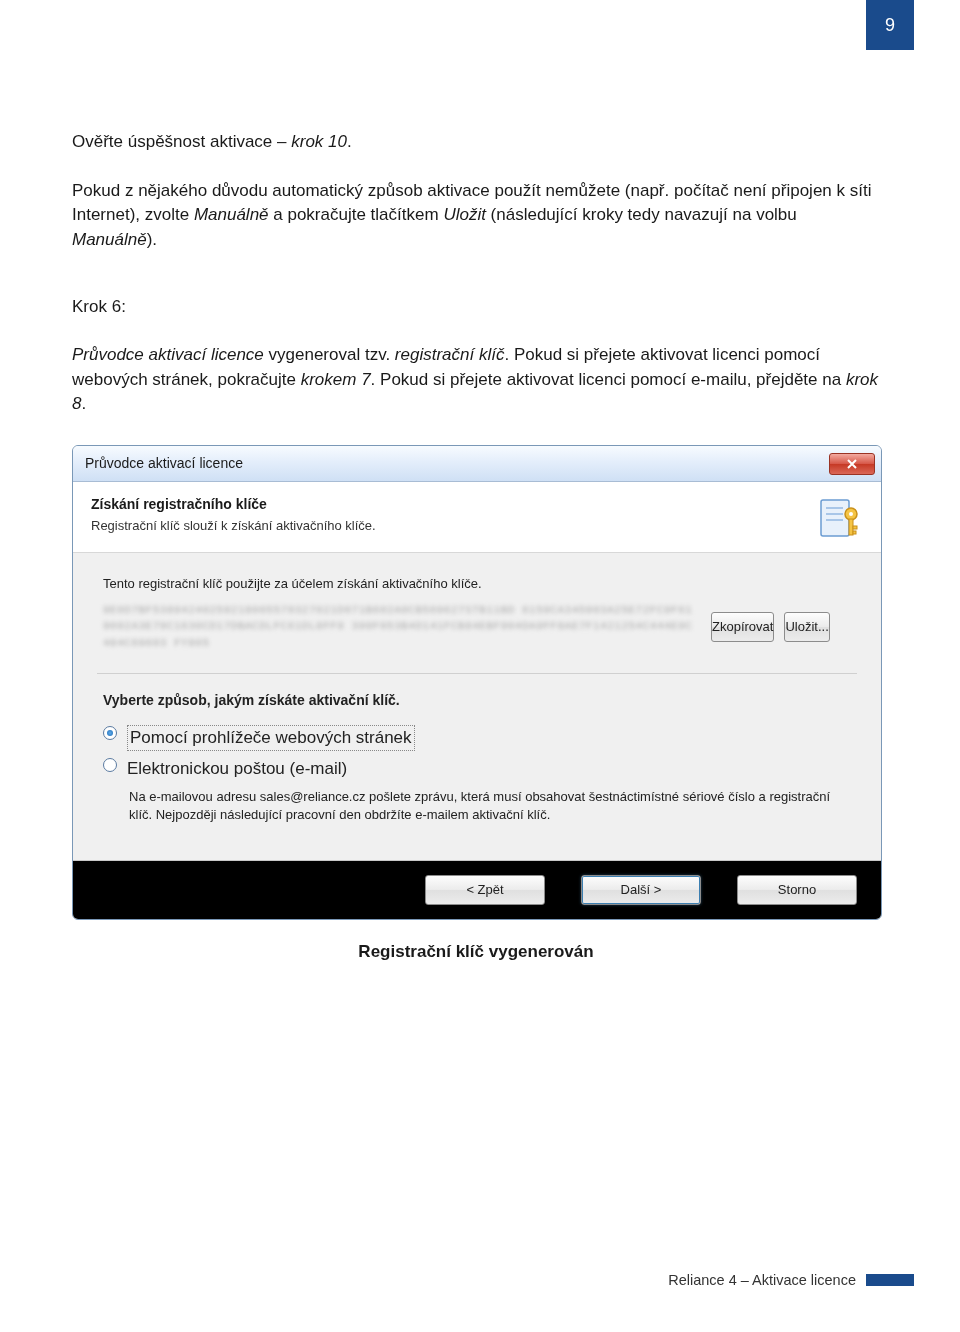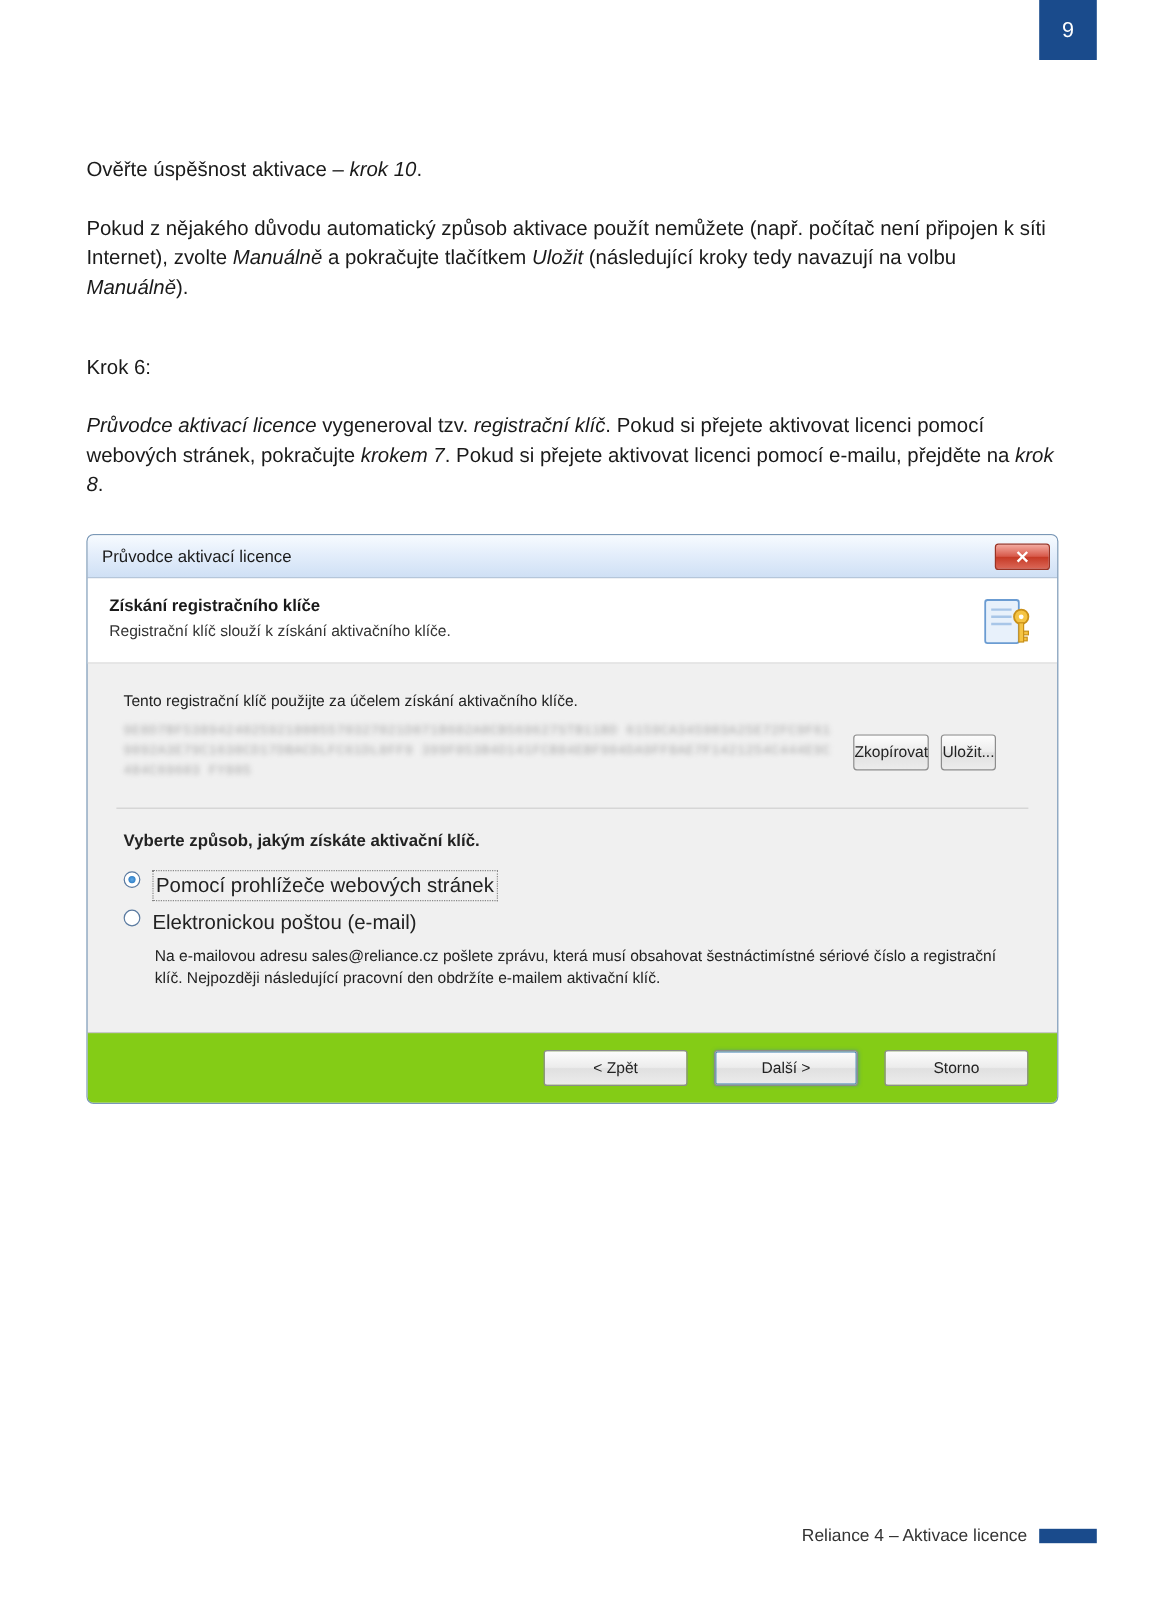--- a/index.html
+++ b/index.html
@@ -130,22 +130,22 @@
   padding: 0 2px;
 }
 .option-body { display: flex; gap: 14px; margin: 4px 0 18px 26px; align-items: flex-start; }
 .option-desc { flex: 1; font-size: 13px; line-height: 1.4; color: #222; }
 
 .bottom-bar {
   border-top: 1px solid #c8c8c8;
   padding: 14px 24px;
   display: flex;
   justify-content: flex-end;
-  gap: 22px;
-  background: #84cc16;
+  gap: 36px;
+  background: #000000;
 }
 .bottom-bar .win-btn { width: 120px; }
 
 .caption {
   text-align: center;
   font-weight: bold;
   font-size: 17px;
   margin-top: 20px;
 }
 
@@ -242,18 +242,19 @@
       </div>
 
       <div class="bottom-bar">
         <div class="win-btn">&lt; Zpět</div>
         <div class="win-btn primary">Další &gt;</div>
         <div class="win-btn">Storno</div>
       </div>
     </div>
   </div>
 
+  <div class="caption">Registrační klíč vygenerován</div>
 </div>
 
 <div class="footer">
   <span>Reliance 4 – Aktivace licence</span>
   <div class="footer-bar"></div>
 </div>
 
 </body></html>

